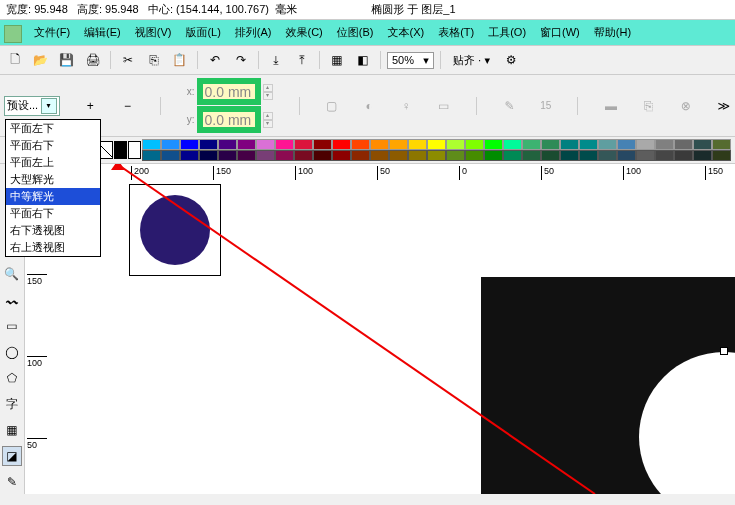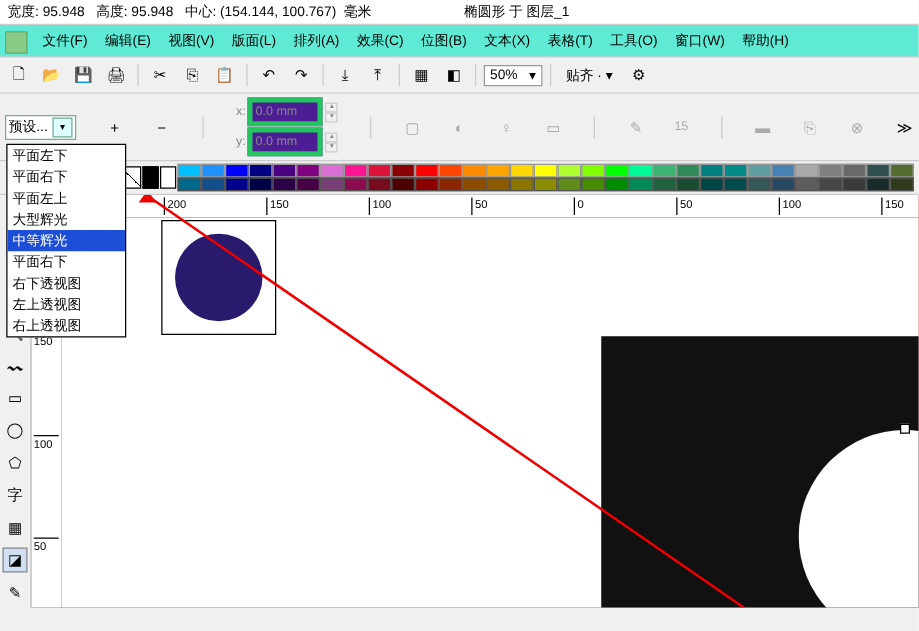--- a/index.html
+++ b/index.html
@@ -13,34 +13,34 @@
 .sep{width:1px;height:18px;background:#ccc;margin:0 2px}
 .zoom-box{display:inline-flex;align-items:center;border:1px solid #999;background:#fff;padding:1px 4px;font-size:11px}
 .prop-bar{background:#f0f0f0;padding:3px 4px;display:flex;align-items:center;gap:24px;border-bottom:1px solid #ccc;position:relative}
 .preset-box{display:inline-flex;align-items:center;border:1px solid #7a9;background:#fff;width:88px;height:18px;padding:0 2px;position:relative}
 .preset-box .dd{width:14px;height:14px;border:1px solid #7a9;background:#dff;margin-left:auto;display:flex;align-items:center;justify-content:center;font-size:8px}
 .dropdown{position:absolute;top:22px;left:0;background:#fff;border:1px solid #000;width:94px;z-index:20}
 .dropdown div{padding:1px 4px;font-size:11px}
 .dropdown .sel{background:#1d4ed8;color:#fff}
 .coord-block{display:flex;flex-direction:column;font-size:10px;gap:1px;color:#888}
 .coord-row{display:flex;align-items:center;gap:2px}
-.coord-row input{width:48px;height:13px;font-size:10px;border:4px solid #22c55e;background:#4c1d95;color:#888}
+.coord-row input{width:48px;height:13px;font-size:14px;border:6px solid #22c55e;background:#fef9c3;color:#888}
 .spin{width:10px;display:flex;flex-direction:column}
 .spin div{height:6px;border:1px solid #ccc;font-size:6px;text-align:center;line-height:5px}
 .color-row{height:22px;display:flex;background:#f0f0f0;border-bottom:1px solid #ccc;padding:2px 4px;align-items:center;gap:1px}
 .csw{width:13px;height:16px;border:1px solid #000}
 .csw.nb{border:1px solid #999}
 .dia{width:16px;height:16px;border:1px solid #000;background:linear-gradient(45deg,#fff 48%,#000 48%,#000 52%,#fff 52%)}
 .color-indicator{display:flex;flex-direction:column;margin-right:6px;margin-left:60px}
 .color-indicator .sw{width:24px;height:12px;border:1px solid #000}
 .work-area{display:flex;height:330px;position:relative}
 .left-tools{width:24px;background:#f0f0f0;border-right:1px solid #ccc;display:flex;flex-direction:column;align-items:center;padding-top:22px;gap:6px}
 .lt-btn{width:18px;height:18px;border:1px solid transparent;display:flex;align-items:center;justify-content:center;font-size:12px;cursor:pointer}
 .lt-btn.active{border-color:#888;background:#d0e0f0}
-.canvas-area{flex:1;background:#ef4444;position:relative;overflow:hidden}
+.canvas-area{flex:1;background:#fde047;position:relative;overflow:hidden}
 .h-ruler{position:absolute;top:0;left:24px;right:0;height:18px;background:#fff;border-bottom:1px solid #000;display:flex;font-size:9px;overflow:hidden}
 .h-ruler .tick{position:absolute;top:2px;border-left:1px solid #000;height:14px;padding-left:2px}
 .v-ruler{position:absolute;top:18px;left:0;bottom:0;width:24px;background:#fff;border-right:1px solid #000;font-size:9px}
 .v-ruler .tick{position:absolute;left:2px;border-top:1px solid #000;width:20px;padding-top:1px}
 .canvas-inner{position:absolute;top:18px;left:24px;right:0;bottom:0;background:#fff}
 .preview-box{position:absolute;top:2px;left:80px;width:90px;height:90px;border:1px solid #000;background:#fff;display:flex;align-items:center;justify-content:center;z-index:5}
 .preview-circle{width:70px;height:70px;border-radius:50%;background:#2a1a6e}
 .black-rect{position:absolute;top:95px;left:432px;width:300px;height:230px;background:#111}
 .white-circle{position:absolute;top:170px;left:590px;width:170px;height:170px;border-radius:50%;background:#fff}
 .marker{position:absolute;width:6px;height:6px;border:1px solid #000;background:#fff}
@@ -108,21 +108,20 @@
     <span>预设...</span>
     <div class="dd">▾</div>
     <div class="dropdown" id="dd">
         <div>平面左下</div>
         <div>平面右下</div>
         <div>平面左上</div>
         <div>大型辉光</div>
         <div class="sel">中等辉光</div>
         <div>平面右下</div>
         <div>右下透视图</div>
-        <div>左上透视图</div>
         <div>右上透视图</div>
       </div>
   </div>
   <div class="tb-btn">+</div>
   <div class="tb-btn">−</div>
   <div class="sep"></div>
   <div class="coord-block">
     <div class="coord-row">
         <span>x:</span>
         <input value="0.0 mm" style="">

